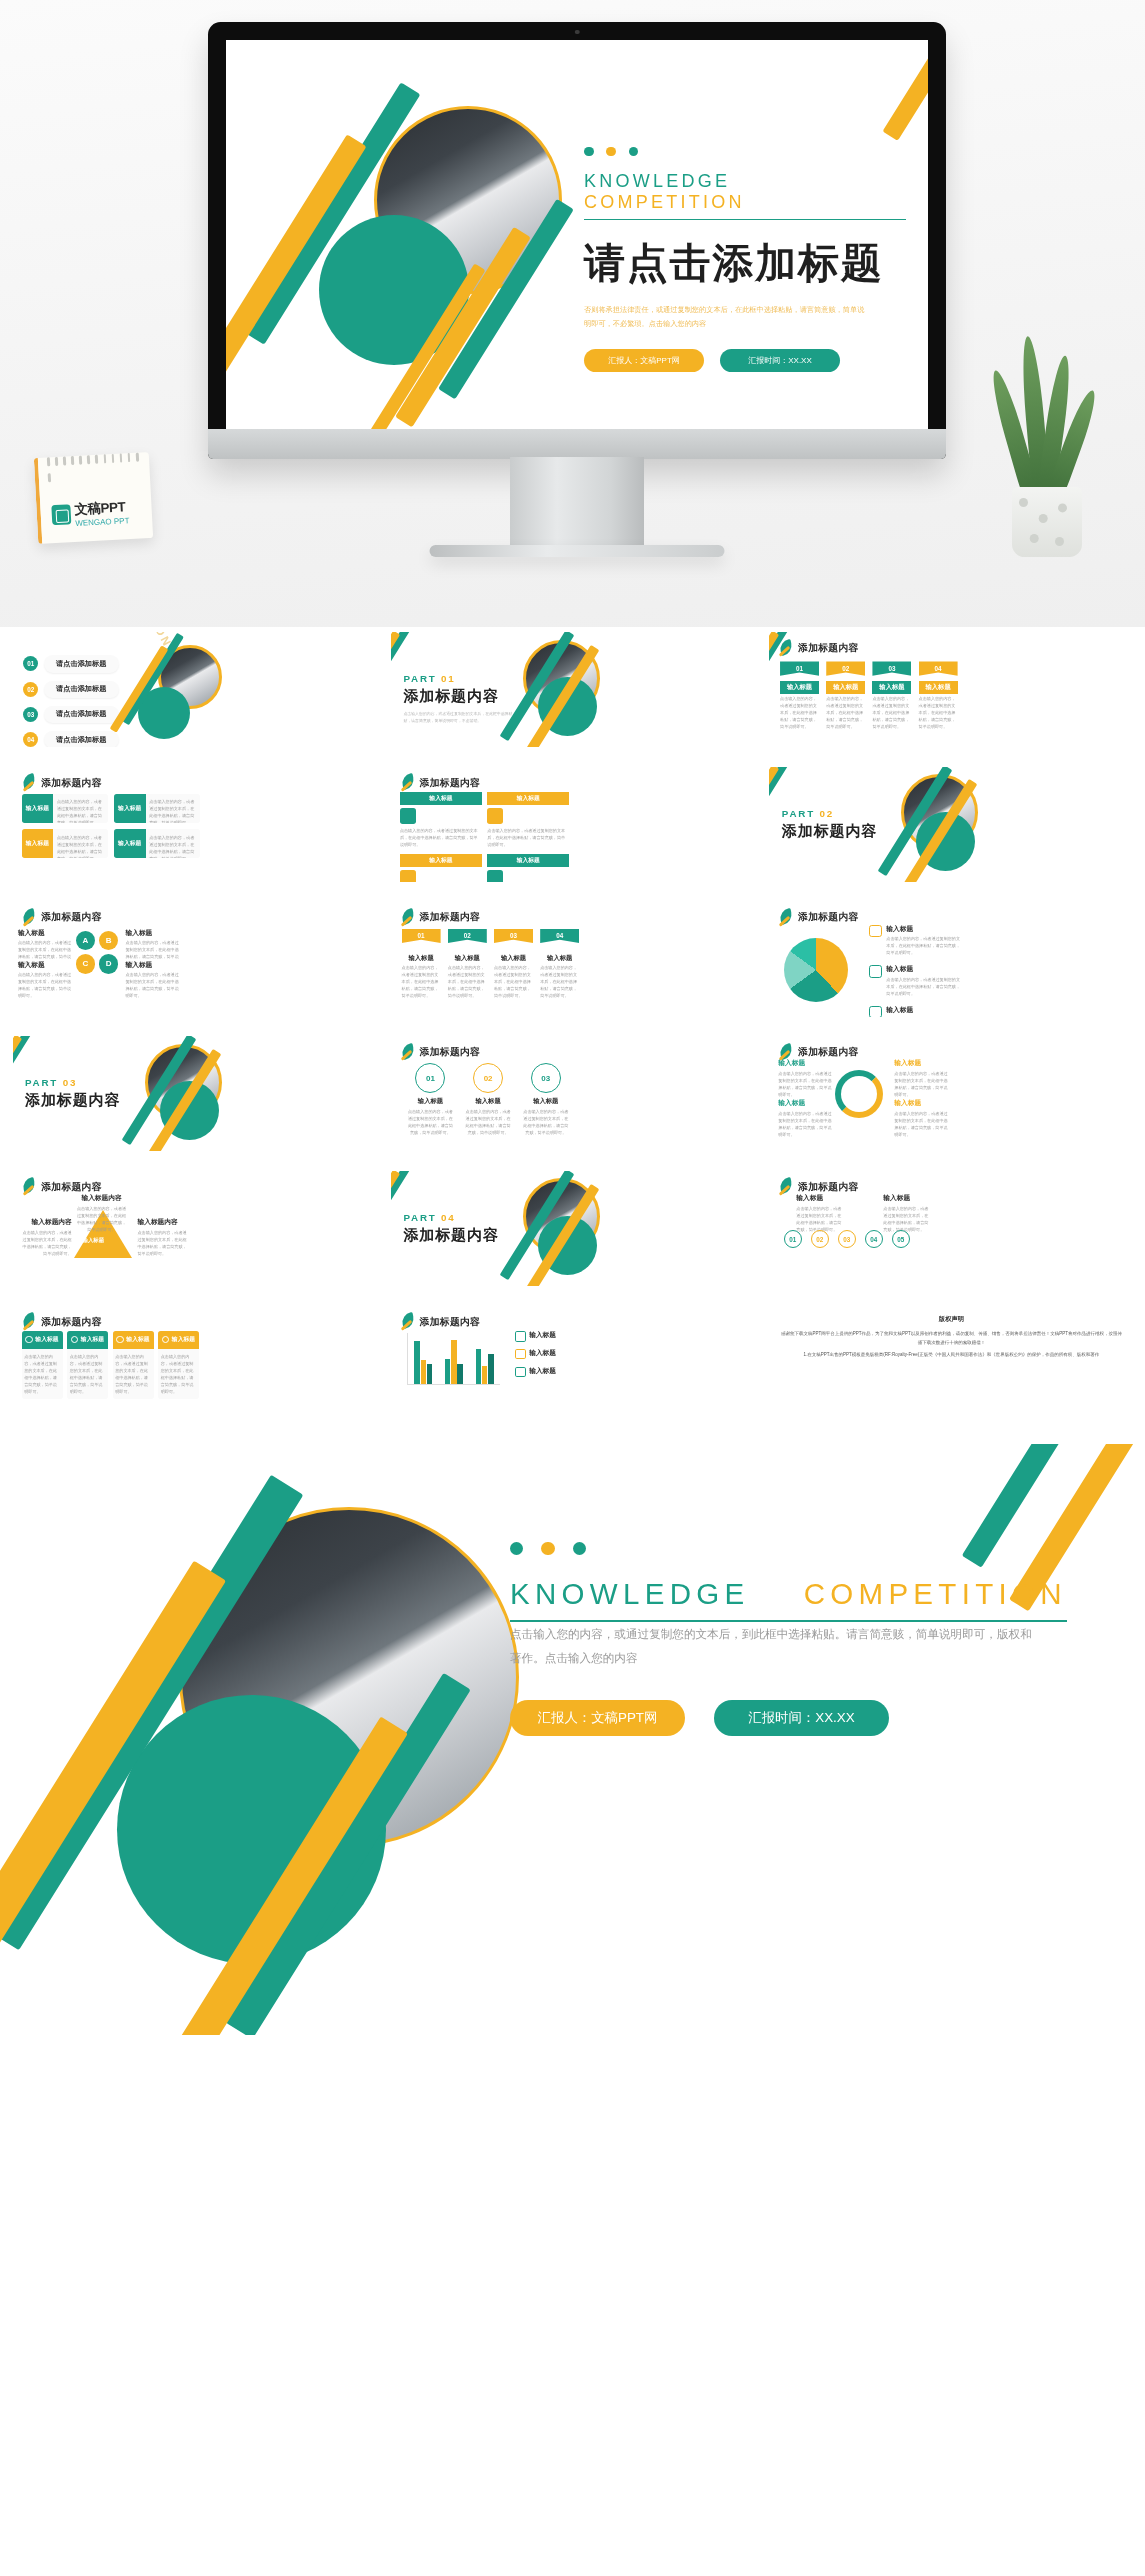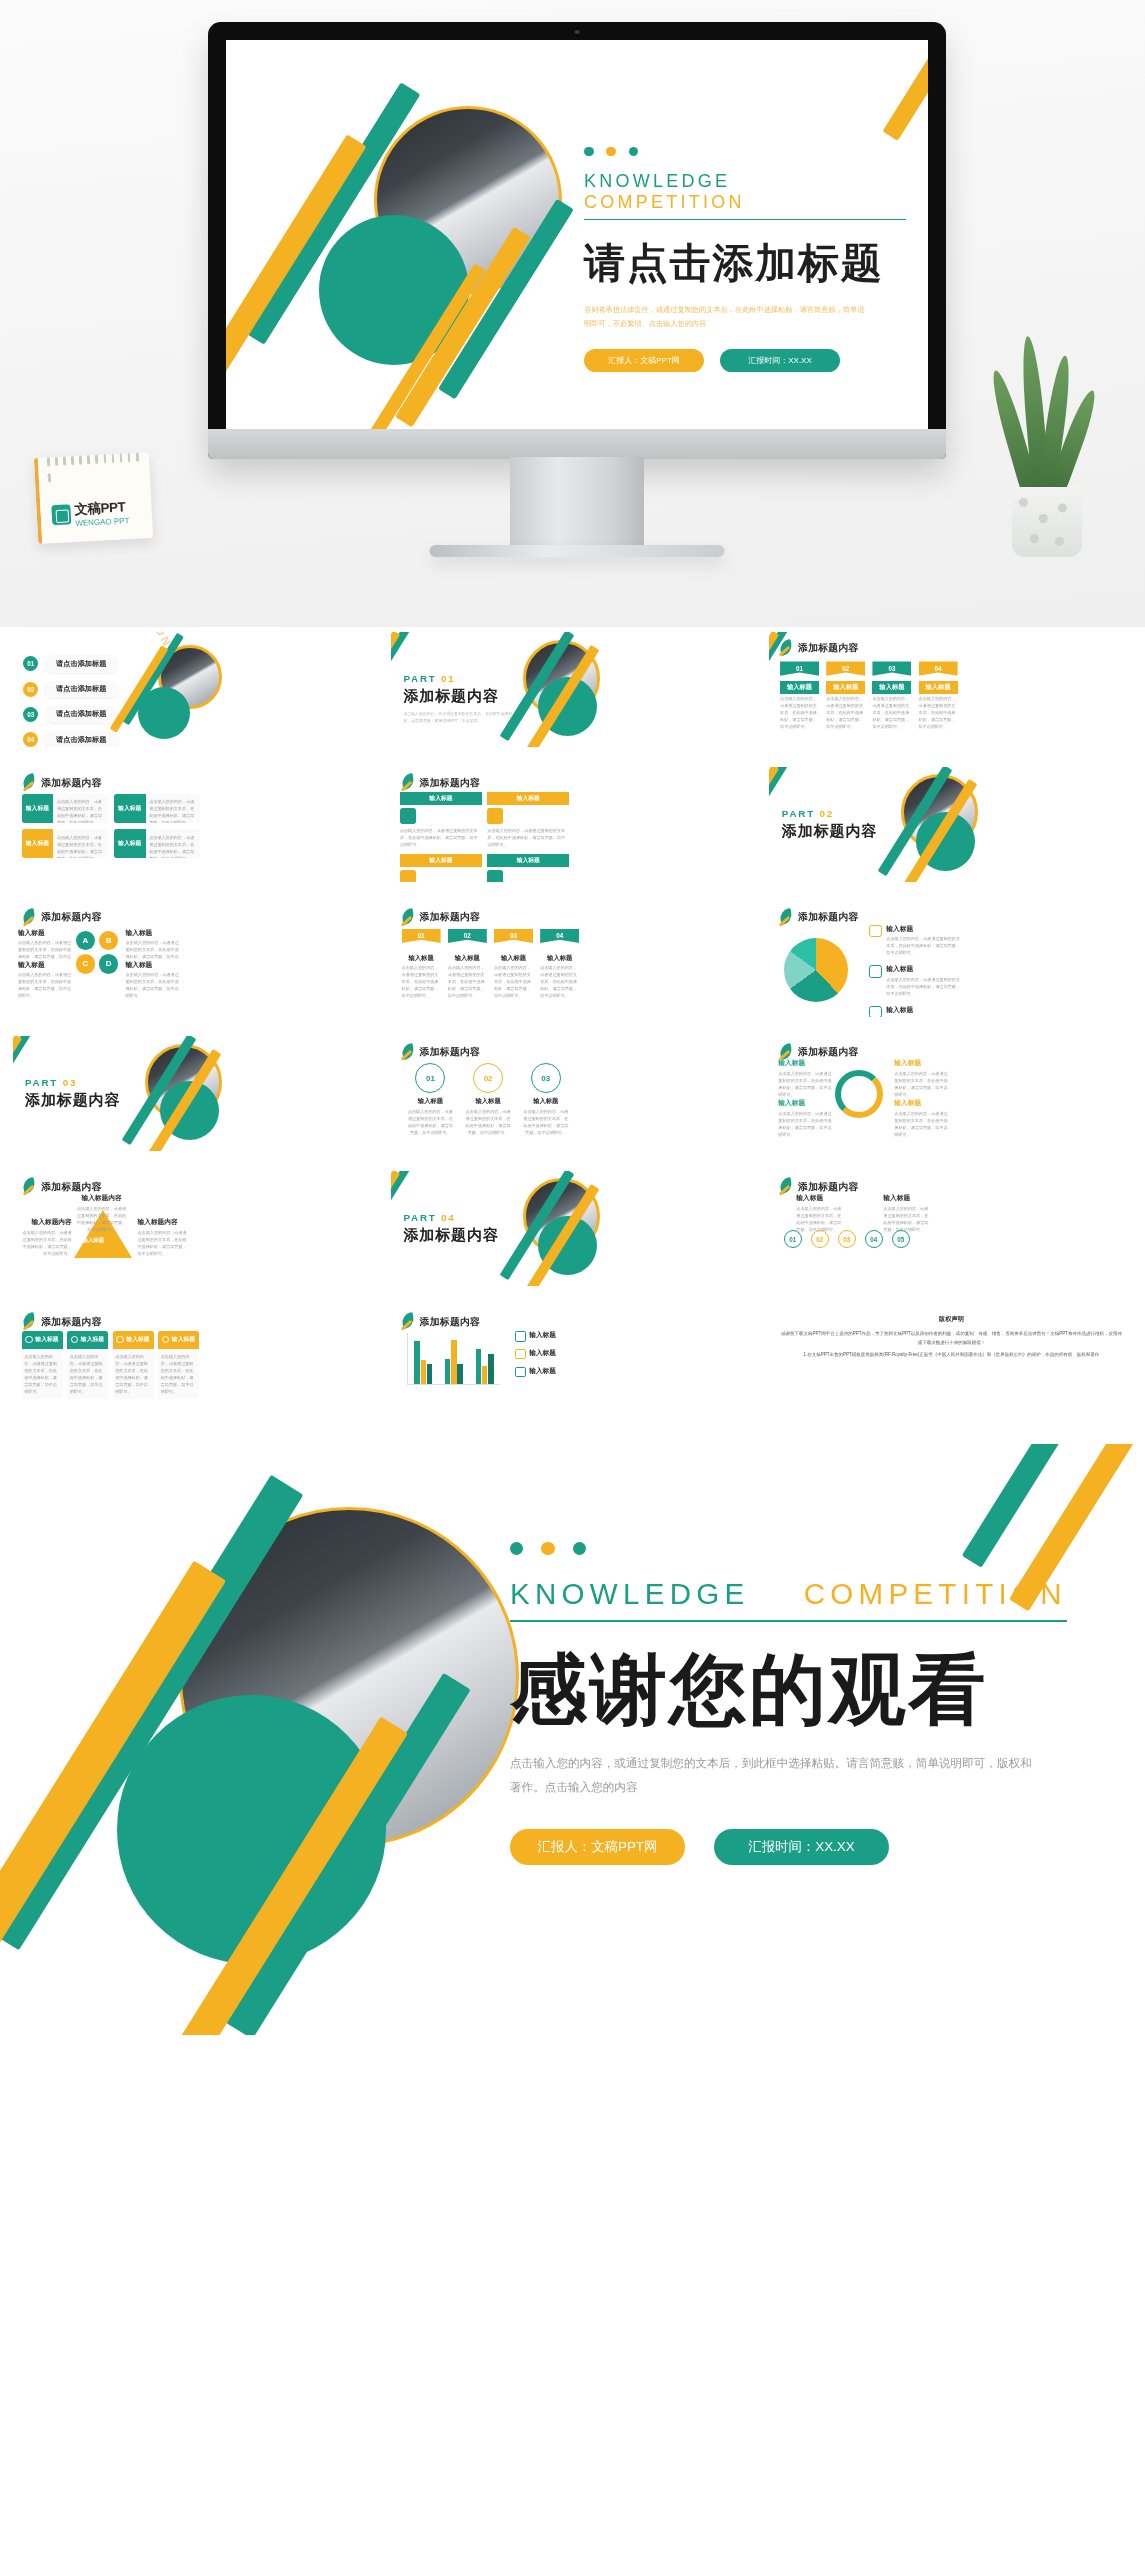--- a/index.html
+++ b/index.html
@@ -595,21 +595,20 @@
     <div style="display:flex;gap:18px;margin-bottom:21.5px;">
       <i style="width:13.4px;height:13.4px;border-radius:50%;background:#1b9e86;display:block;"></i>
       <i style="width:13.4px;height:13.4px;border-radius:50%;background:#f4b223;display:block;"></i>
       <i style="width:13.4px;height:13.4px;border-radius:50%;background:#1b9e86;display:block;"></i>
     </div>
     <div class="kn-en" style="font-size:29.5px;padding-bottom:9px;border-bottom:2.7px solid #1b9e86;display:inline-block;">
       <span class="t-txt">KNOWLEDGE</span>
       <span>&nbsp;&nbsp;</span>
       <span class="a-txt">COMPETITION</span>
     </div>
-    <div style="font-size:77px;font-weight:700;color:#1a1a1a;letter-spacing:2.7px;margin:29px 0 23px;line-height:1;">感谢您的观看</div>
     <div style="font-size:11.6px;line-height:2.1;color:#9a9a9a;max-width:528px;">点击输入您的内容，或通过复制您的文本后，到此框中选择粘贴。请言简意赅，简单说明即可，版权和著作。点击输入您的内容</div>
     <div style="display:flex;gap:29px;margin-top:30px;">
       <div class="pill" style="background:#f4b223;width:175px;height:36px;font-size:13.4px;">汇报人：文稿PPT网</div>
       <div class="pill" style="background:#1b9e86;width:175px;height:36px;font-size:13.4px;">汇报时间：XX.XX</div>
     </div>
   </div>
 </div>
 
 
 </body></html>

